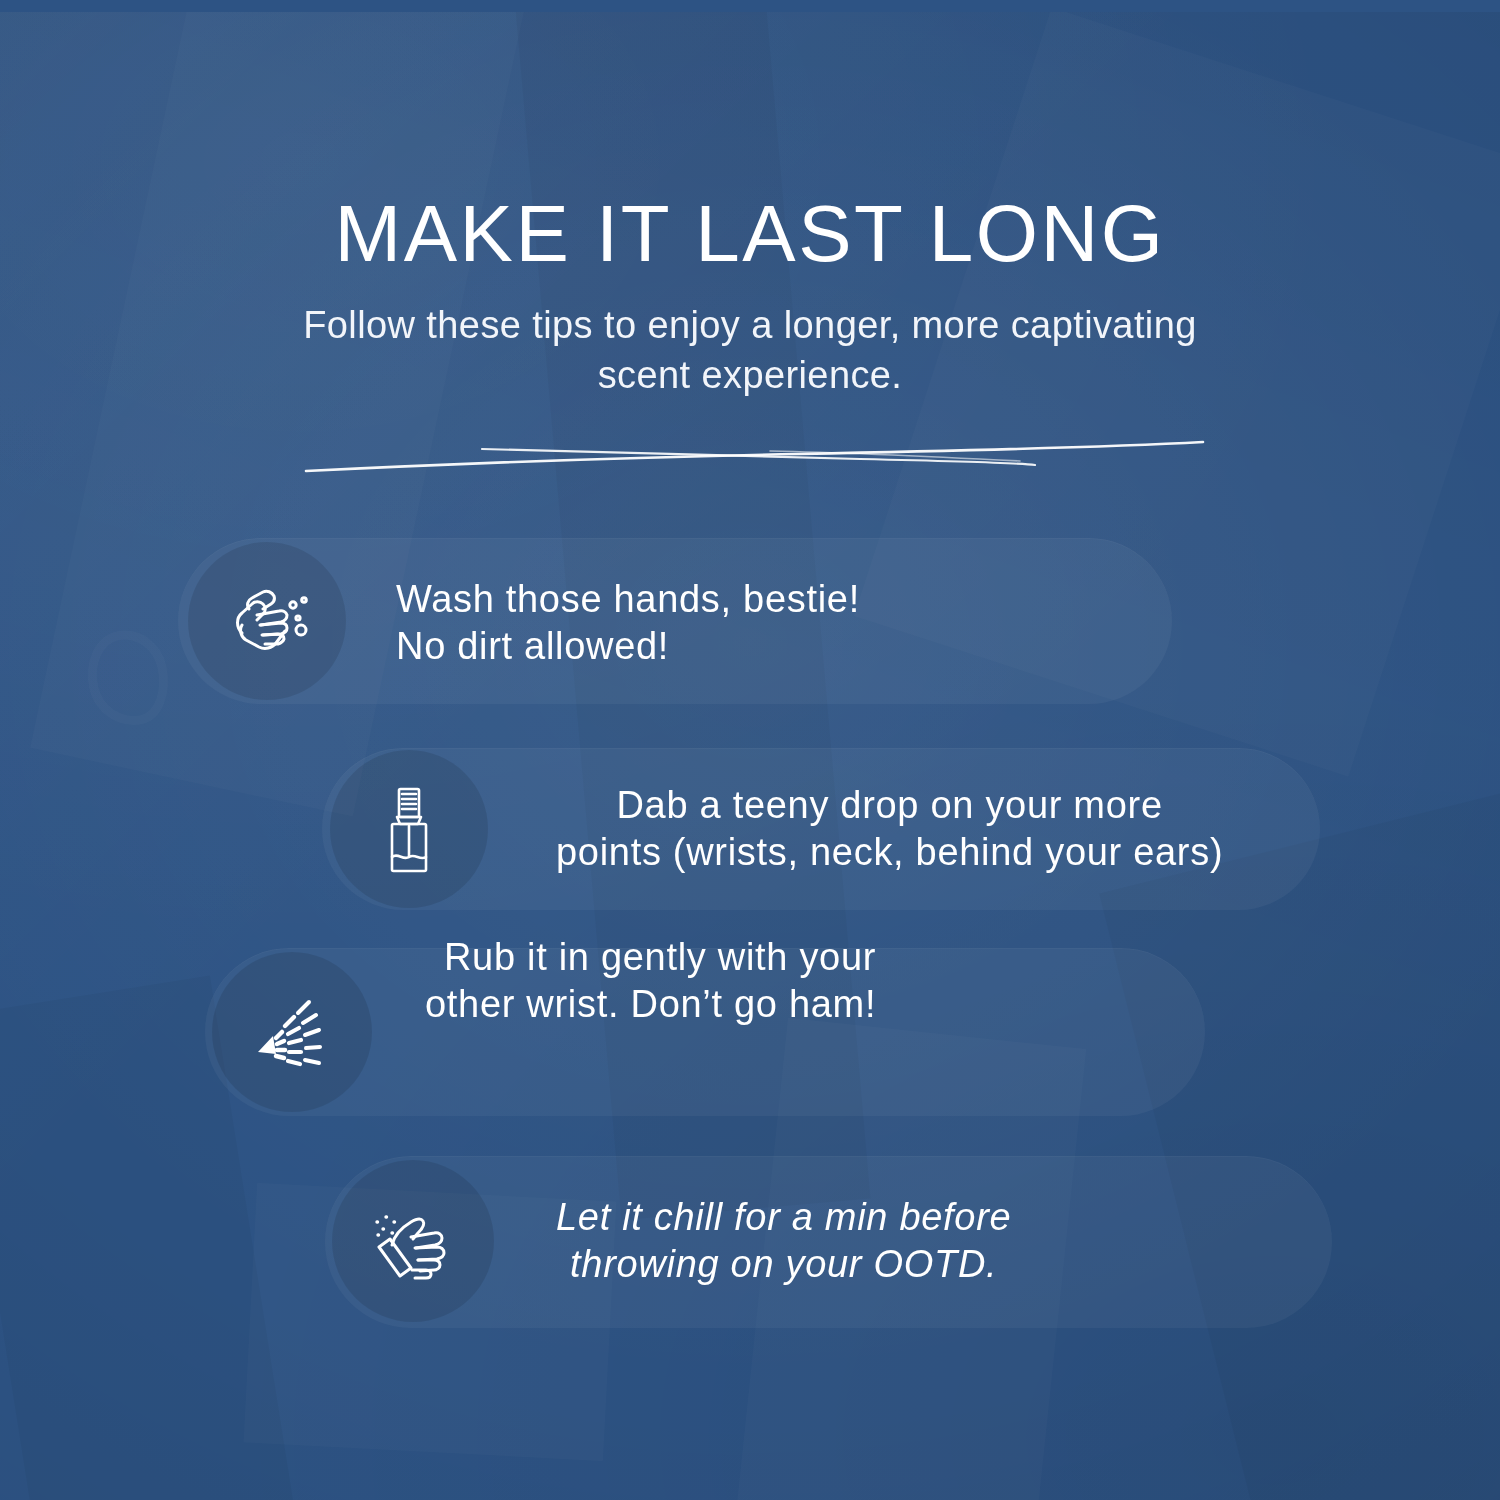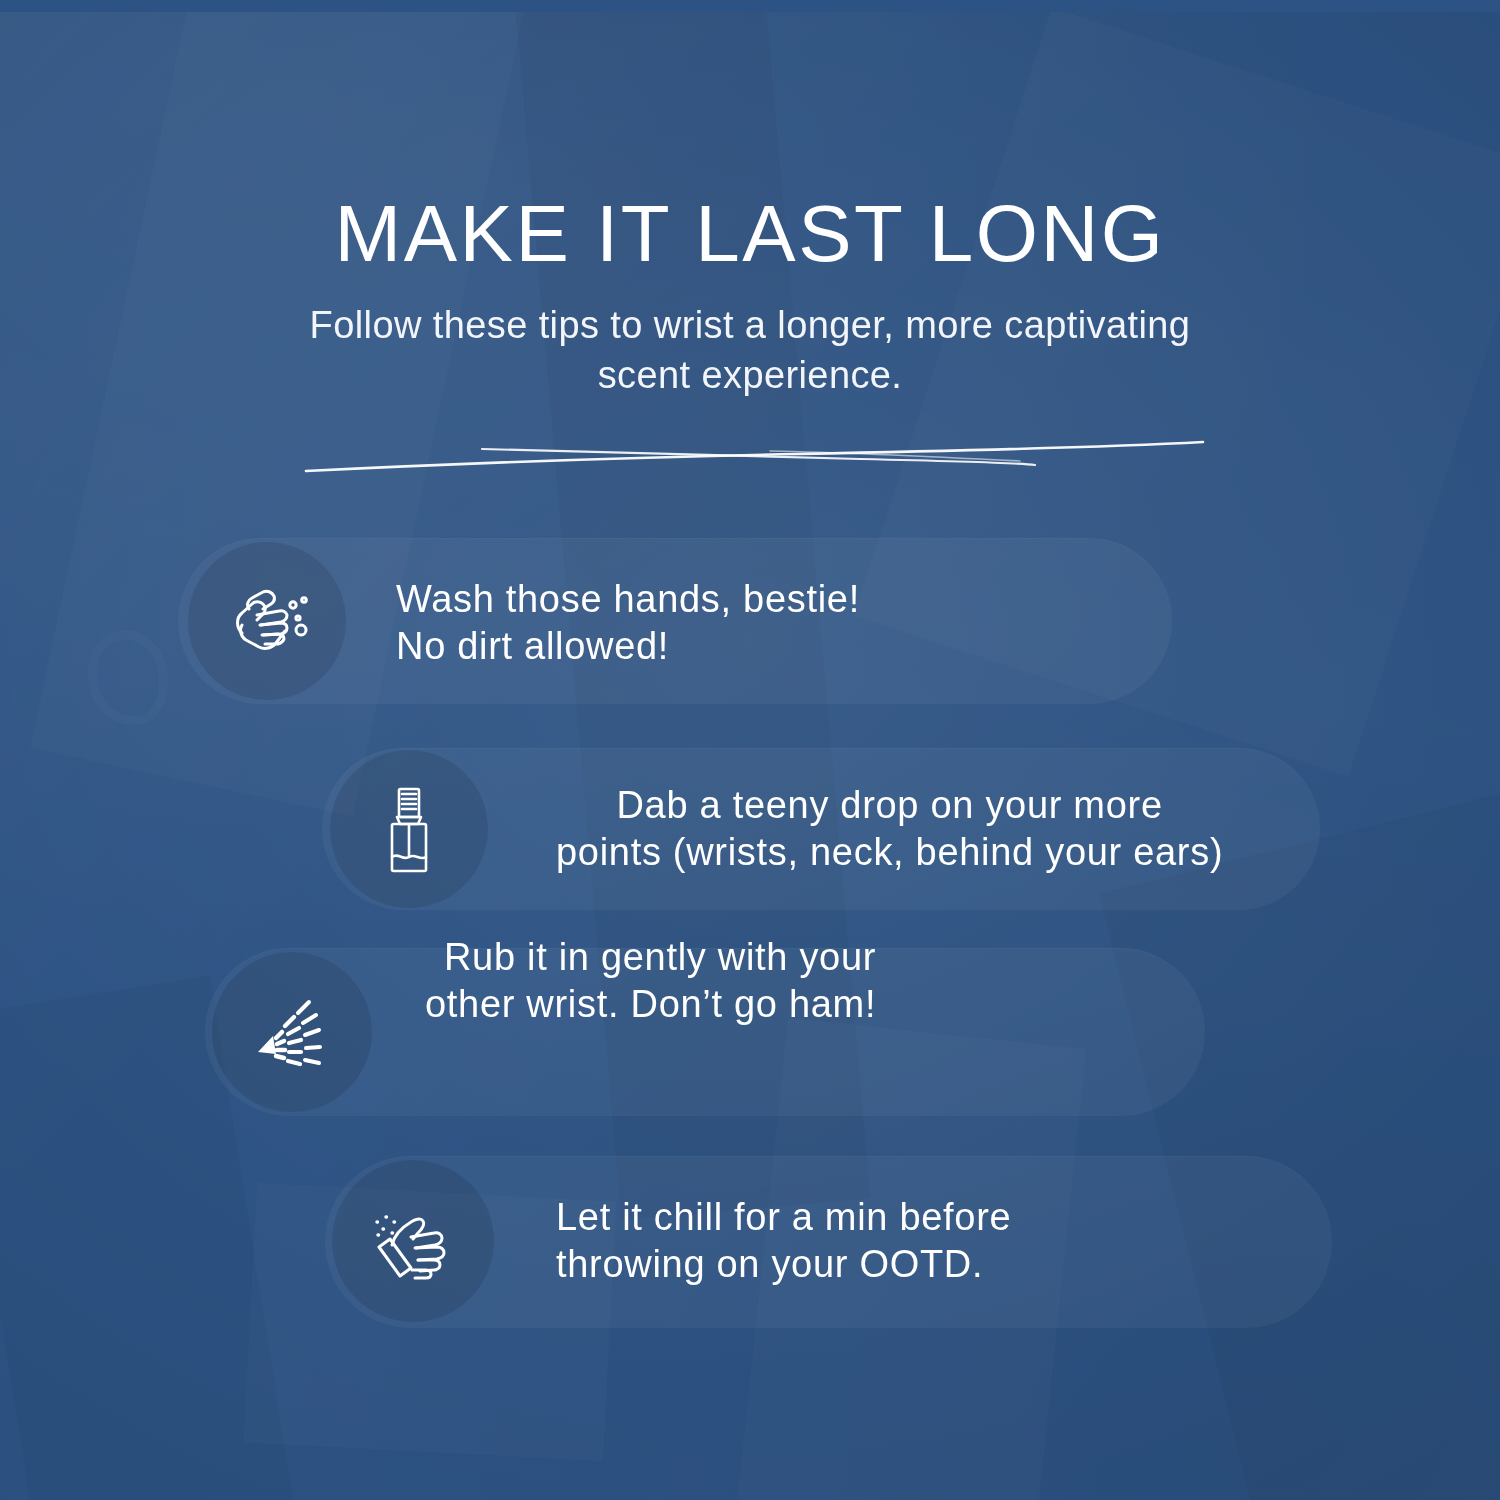--- a/index.html
+++ b/index.html
@@ -129,21 +129,21 @@
     position: absolute;
     color: #ffffff;
     font-size: 38px;
     line-height: 47px;
     letter-spacing: 0.7px;
     white-space: pre-line;
   }
   .row-text.t1 { left: 396px; top: 564px;  text-align: left; }
   .row-text.t2 { left: 556px; top: 770px;  text-align: center; }
   .row-text.t3 { left: 425px; top: 922px;  text-align: right; }
-  .row-text.t4 { left: 556px; top: 1182px; text-align: left; }
+  .row-text.t4 { left: 556px; top: 1182px; text-align: center; font-style: italic; }
 
   svg { display: block; }
 </style>
 </head>
 <body>
 
 <div id="poster">
 
   <div class="bg-layer bg-wash-a"></div>
   <div class="bg-layer">
@@ -153,21 +153,21 @@
     <div class="bg-shape dark s4"></div>
     <div class="bg-shape s5"></div>
     <div class="bg-shape dark s6"></div>
     <div class="bg-shape s7"></div>
     <div class="ring"></div>
   </div>
   <div class="bg-layer bg-vignette"></div>
 
   <div class="header">
     <h1 class="title">MAKE IT LAST LONG</h1>
-    <p class="subtitle">Follow these tips to wrist a longer, more captivating scent experience.</p>
+    <p class="subtitle">Follow these tips to enjoy a longer, more captivating scent experience.</p>
   </div>
 
   <div class="divider">
     <svg width="910" height="62" viewBox="0 0 910 62" fill="none">
       <path d="M6 47 C150 40, 330 33, 500 30 C650 27, 790 24, 903 18" stroke="#ffffff" stroke-width="2.6" stroke-linecap="round" fill="none" opacity="0.95"></path>
       <path d="M182 25 C300 28, 420 31, 560 35 C650 37, 720 39, 735 41" stroke="#ffffff" stroke-width="2.2" stroke-linecap="round" fill="none" opacity="0.9"></path>
       <path d="M470 27 C560 29, 640 33, 720 37" stroke="#ffffff" stroke-width="1.6" stroke-linecap="round" fill="none" opacity="0.55"></path>
     </svg>
   </div>
 

